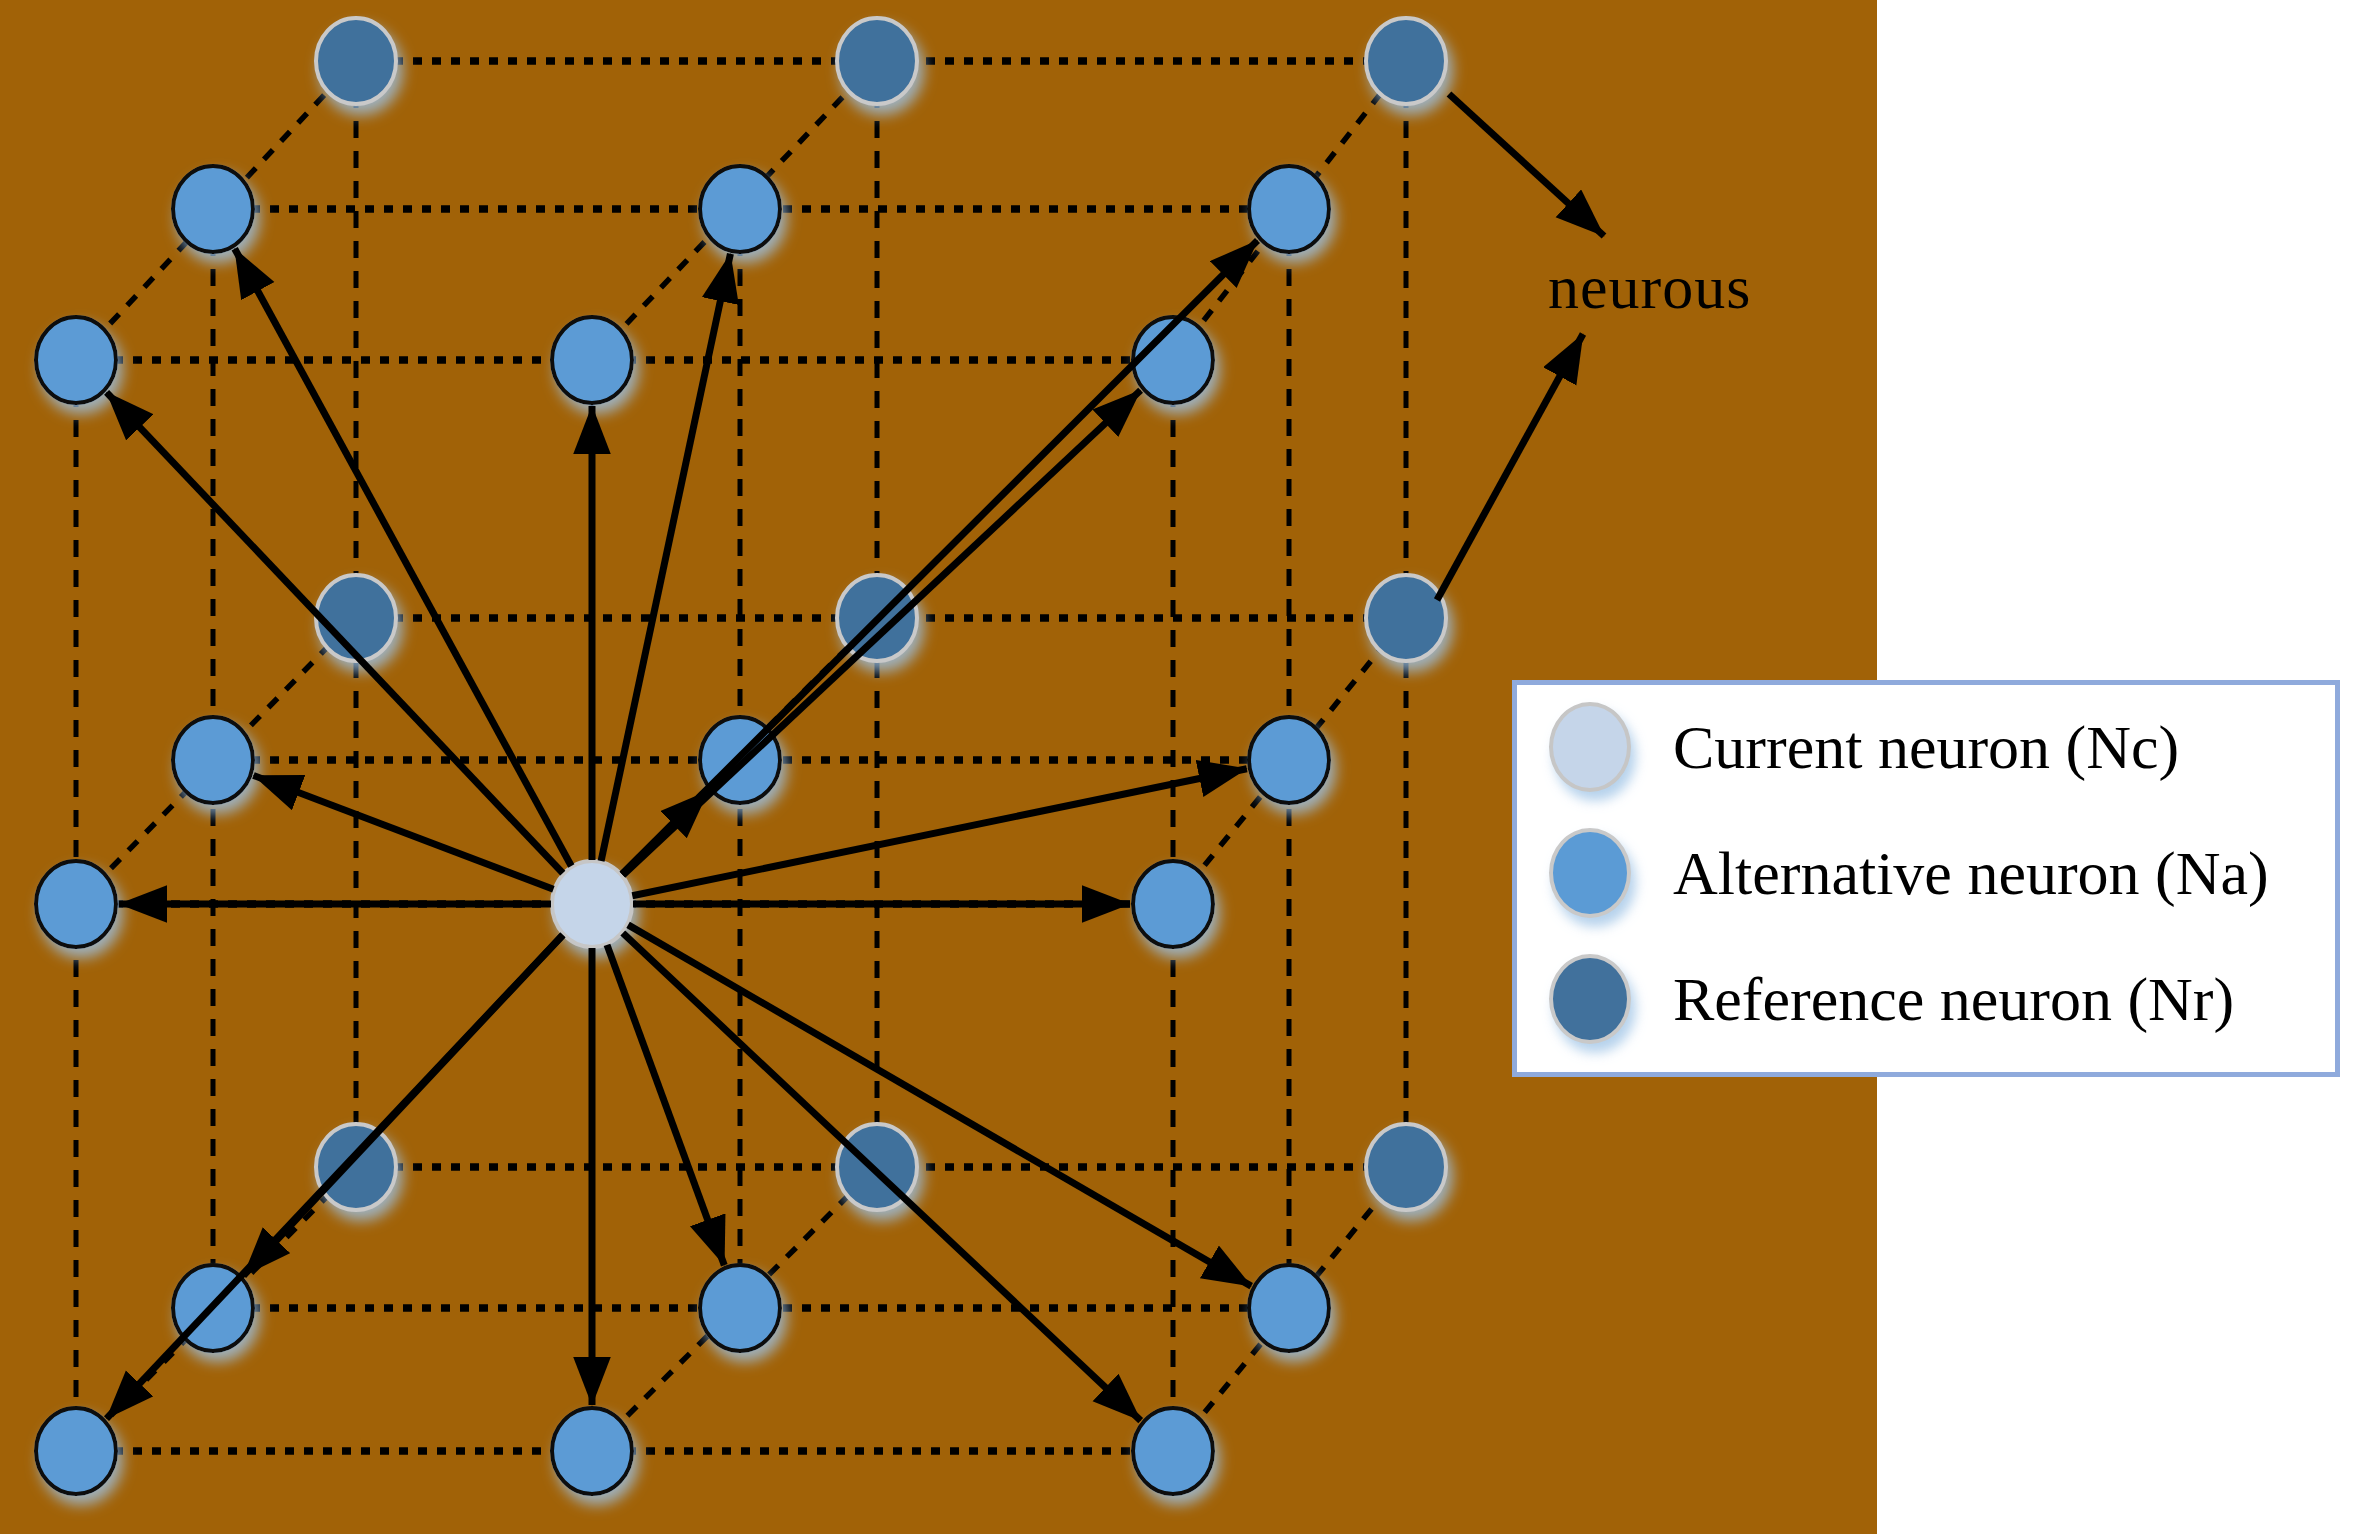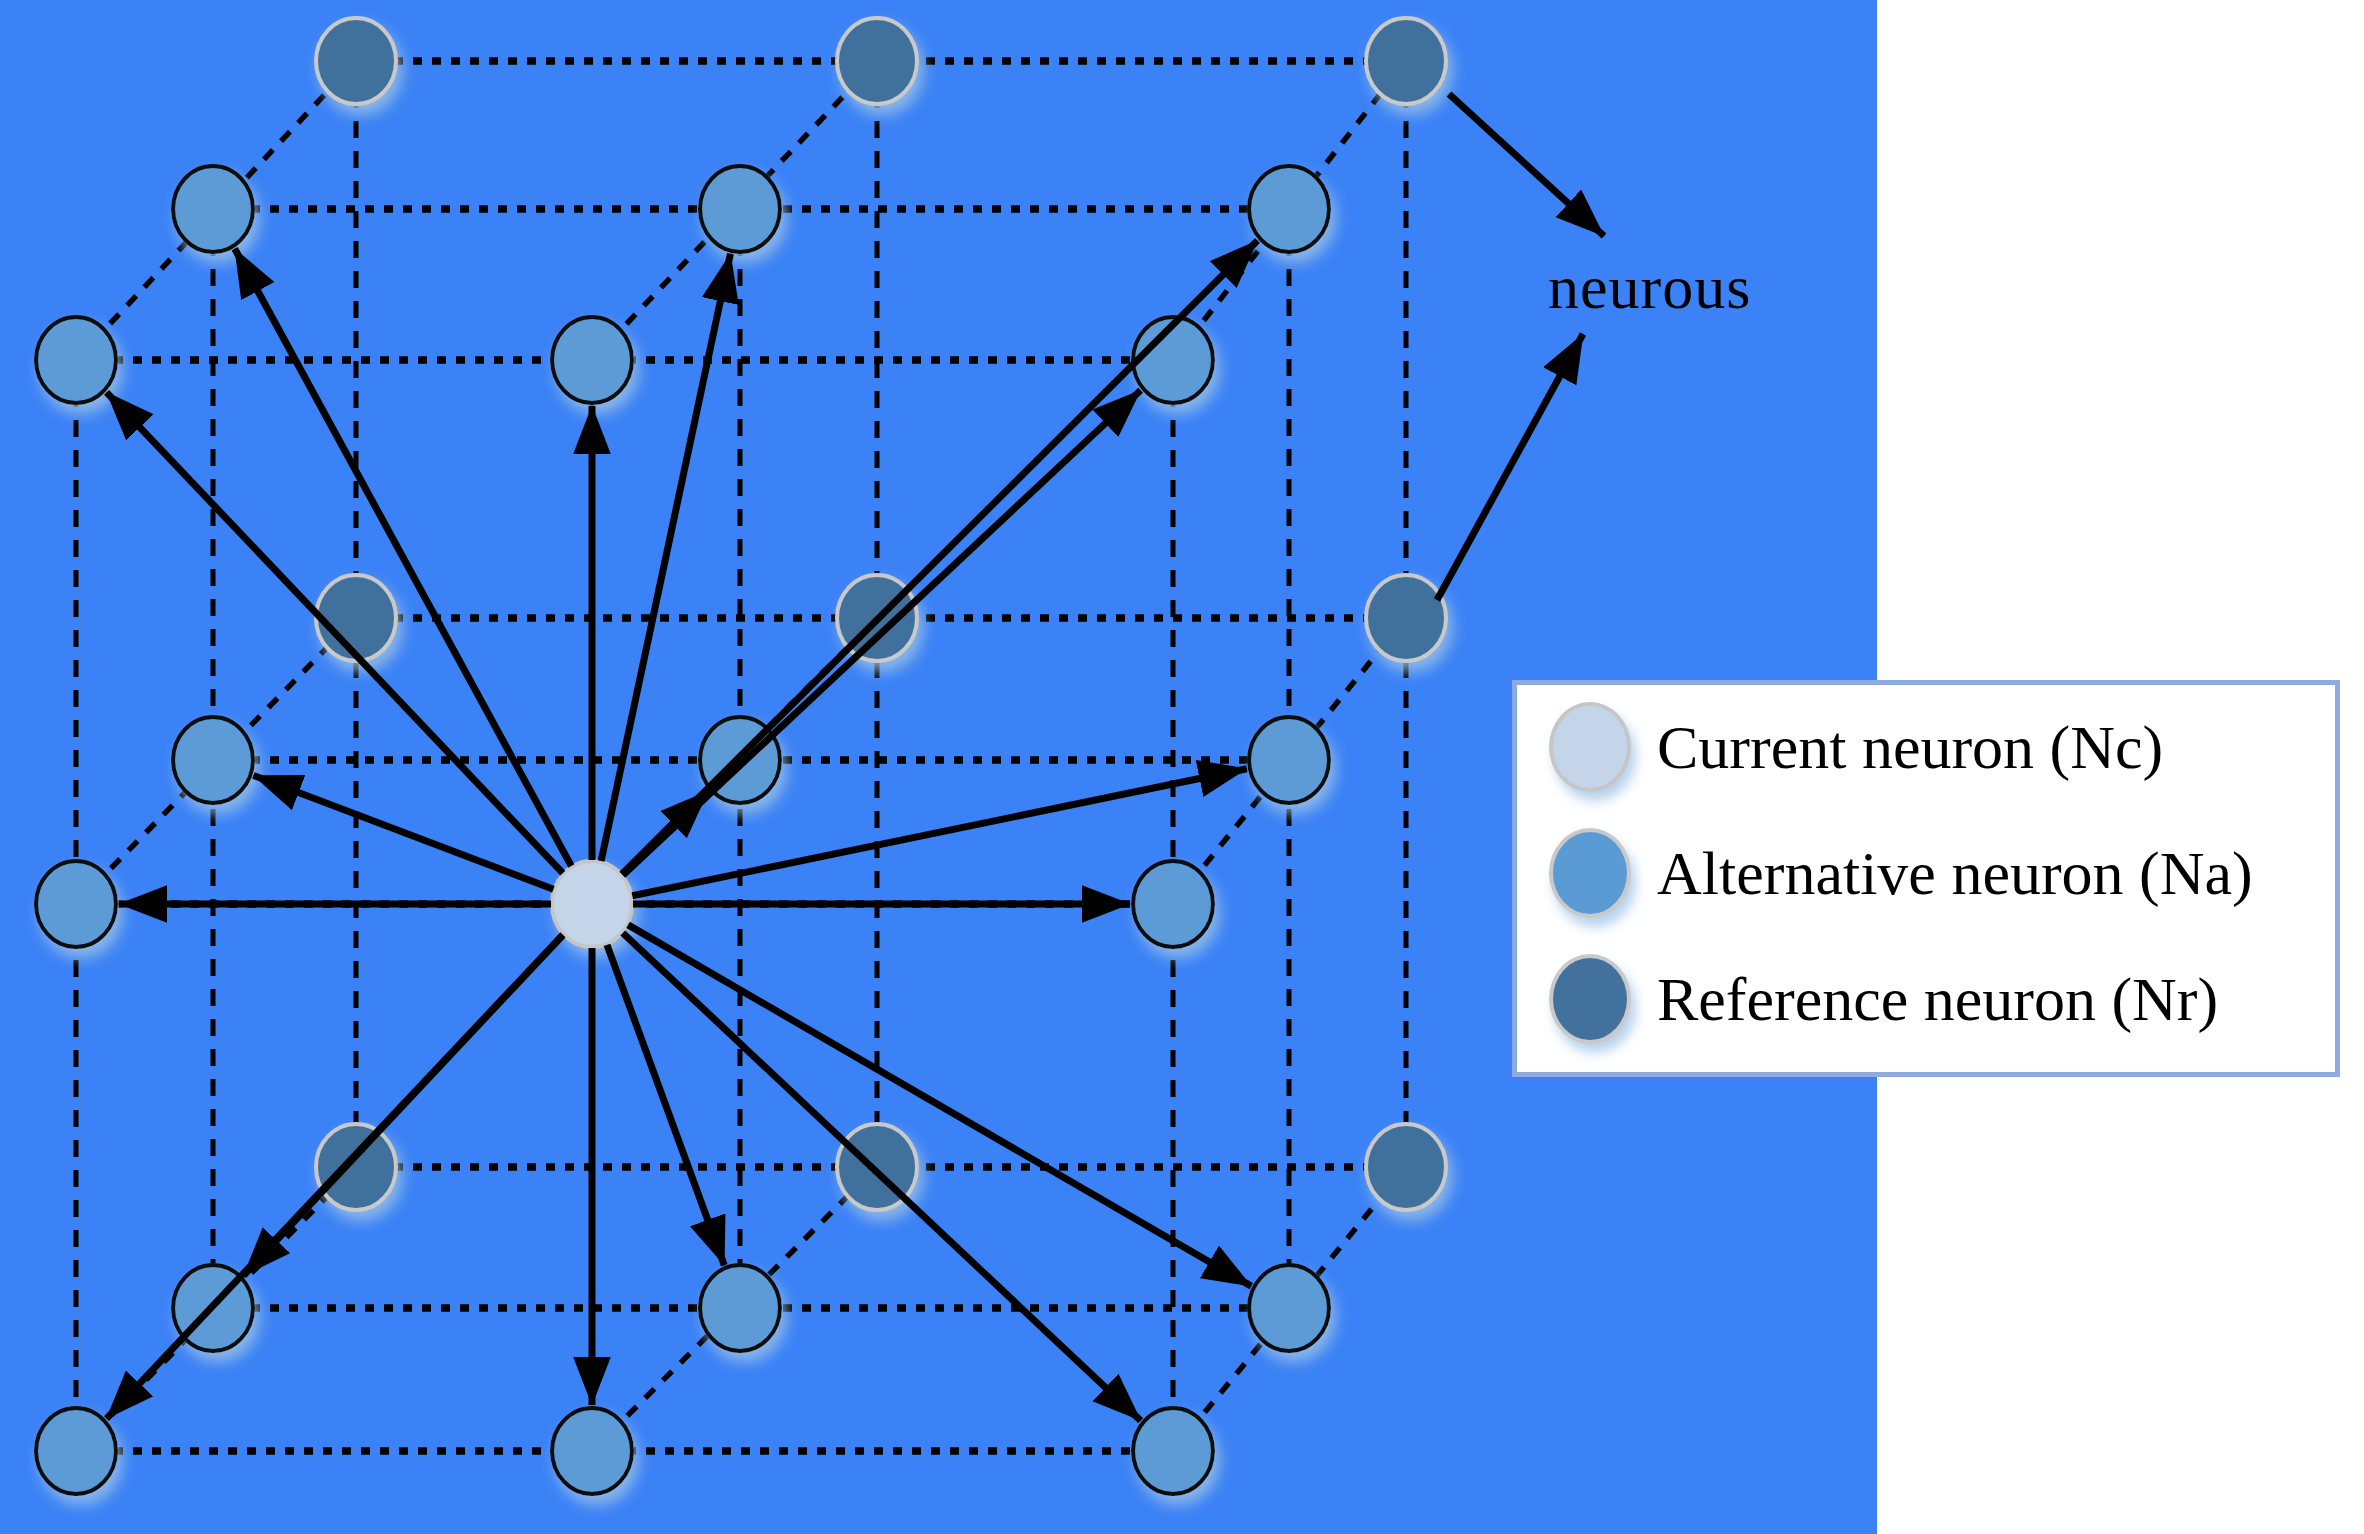--- a/index.html
+++ b/index.html
@@ -5,21 +5,21 @@
   html, body {
     margin: 0; padding: 0;
     width: 2364px; height: 1534px;
     background: #ffffff;
     font-family: "Liberation Serif", "DejaVu Serif", serif;
     overflow: hidden;
   }
   .stage {
     position: relative;
     width: 1877px; height: 1534px;
-    background: #3b82f6;
+    background: #a16207;
   }
   #diagram-svg {
     position: absolute; left: 0; top: 0;
     width: 2364px; height: 1534px;
   }
   .neurous-label {
     position: absolute;
     left: 1548px; top: 252px;
     font-size: 62px;
     color: #000000;
@@ -47,21 +47,21 @@
   .swatch {
     display: inline-block;
     width: 82px; height: 90px;
     border-radius: 50%;
     box-sizing: border-box;
     border: 4px solid #c6c6c6;
     box-shadow: 5px 9px 12px rgba(157,195,230,0.75);
     flex: 0 0 auto;
   }
   .legend-label {
-    margin-left: 26px;
+    margin-left: 42px;
     font-size: 62px;
     line-height: 90px;
     color: #000000;
     white-space: nowrap;
   }
 </style>
 </head>
 <body>
 
 <div class="stage">

